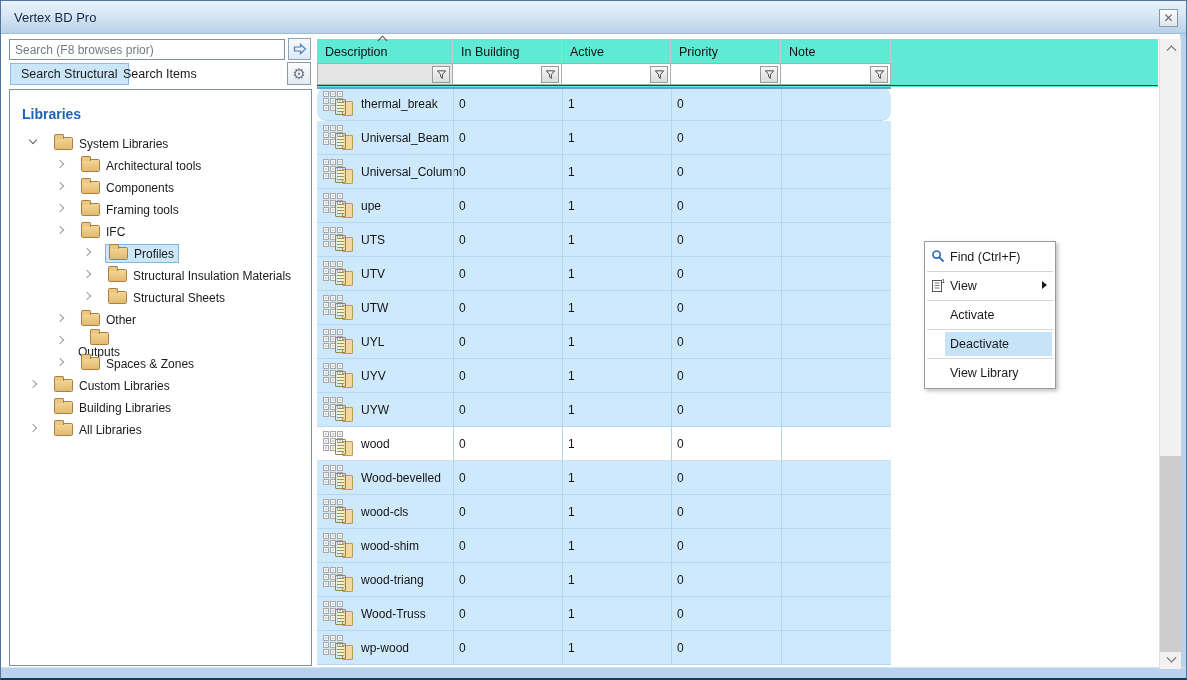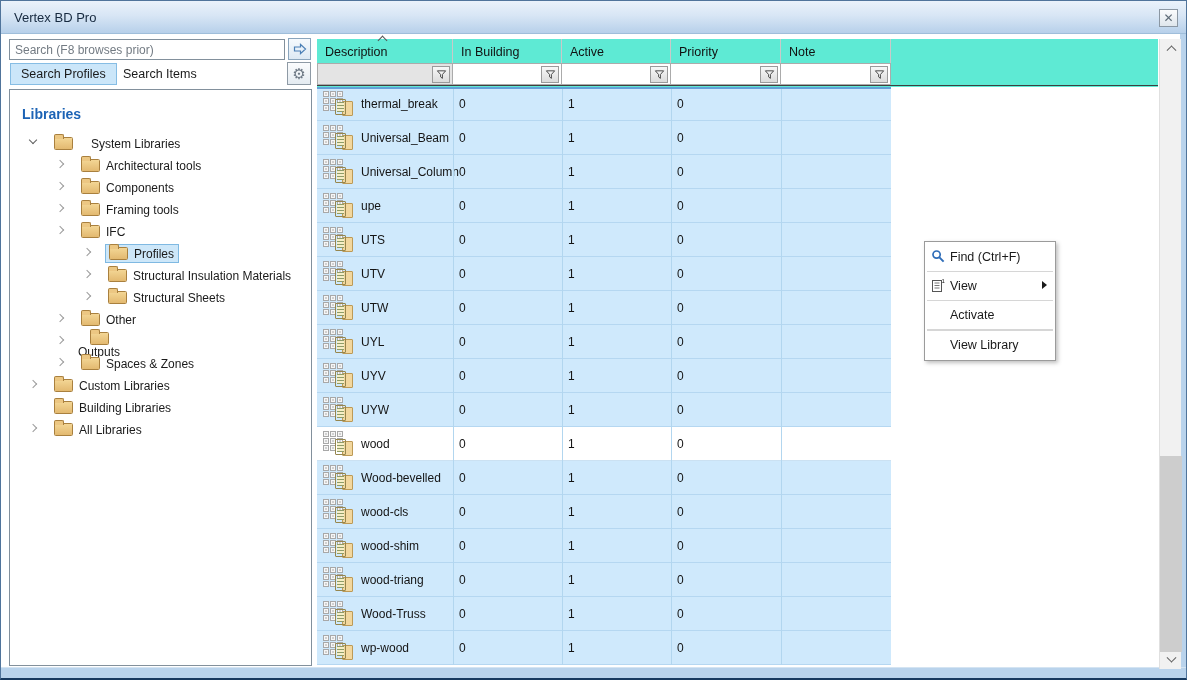--- a/index.html
+++ b/index.html
@@ -147,33 +147,33 @@
   <div class="frame-bottom"></div>
 
   <input class="search-input" value="" placeholder="Search (F8 browses prior)" style="">
   <div class="go-btn">
     <svg width="14" height="12" viewBox="0 0 14 12">
       <path d="M1.5 4 h6 v-2.6 L12.5 6 L7.5 10.6 v-2.6 h-6 z" fill="#e8f1f9" stroke="#4a7fb5" stroke-width="1.2"></path>
     </svg>
   </div>
 
   <div class="tab active">
-    <span>Search Profiles</span>
+    <span>Search Structural</span>
   </div>
   <div class="tab plain">
     <span>Search Items</span>
   </div>
   <div class="gear-btn">⚙</div>
 
   <div class="tree-panel">
     <div class="tree-heading">Libraries</div>
     <div class="tree-items" id="tree-items">
         <div class="tree-item">
           <span class="chev expanded" style="left: 20px;"></span>
-          <span class="tree-node" style="left: 41px; gap: 12px;">
+          <span class="tree-node" style="left: 41px;">
             <span class="folder" style="position: relative; top: 0px; margin: 0px 6px 0px 3px; flex: 0 0 auto;"></span>
             <span class="tree-label">System Libraries</span>
           </span>
         </div>
         <div class="tree-item">
           <span class="chev collapsed" style="left: 47px;"></span>
           <span class="tree-node" style="left: 68px;">
             <span class="folder" style="position: relative; top: 0px; margin: 0px 6px 0px 3px; flex: 0 0 auto;"></span>
             <span class="tree-label">Architectural tools</span>
           </span>
@@ -316,21 +316,21 @@
           <div class="filter-btn">
             <svg width="11" height="11" viewBox="0 0 12 12">
               <path d="M1.5 2 h9 L7 6 v4.2 L5 8.6 V6 z" fill="#f2f2f2" stroke="#3c3c3c" stroke-width="1"></path>
             </svg>
           </div>
         </div>
       </div>
   </div>
 
   <div class="grid-body" id="grid-body">
-      <div class="grow" style="top: 0px;">
+      <div class="grow" style="top: 0px; border-radius: 10px;">
         <span class="row-ico">
           <i class="sq" style="left: 0px; top: 0px;"></i>
           <i class="sq" style="left: 7px; top: 0px;"></i>
           <i class="sq" style="left: 14px; top: 0px;"></i>
           <i class="sq" style="left: 0px; top: 7px;"></i>
           <i class="sq" style="left: 7px; top: 7px;"></i>
           <i class="sq" style="left: 14px; top: 7px;"></i>
           <i class="sq" style="left: 0px; top: 14px;"></i>
           <i class="sq" style="left: 7px; top: 14px;"></i>
           <i class="sq" style="left: 14px; top: 14px;"></i>
@@ -697,19 +697,23 @@
             <text x="10.5" y="5" font-size="6" fill="#222" font-family="Liberation Sans, sans-serif">1</text>
           </svg></span>
         <span class="menu-label">View</span>
         <span class="submenu-arrow"></span>
       </div>
       <div class="menu-sep"></div>
       <div class="menu-item">
         <span class="menu-label">Activate</span>
       </div>
       <div class="menu-sep"></div>
+      <div class="menu-item">
+        <div class="menu-hl"></div>
+        <span class="menu-label">Deactivate</span>
+      </div>
       <div class="menu-sep"></div>
       <div class="menu-item">
         <span class="menu-label">View Library</span>
       </div>
     </div>
 
 </div>
 
 </body></html>

